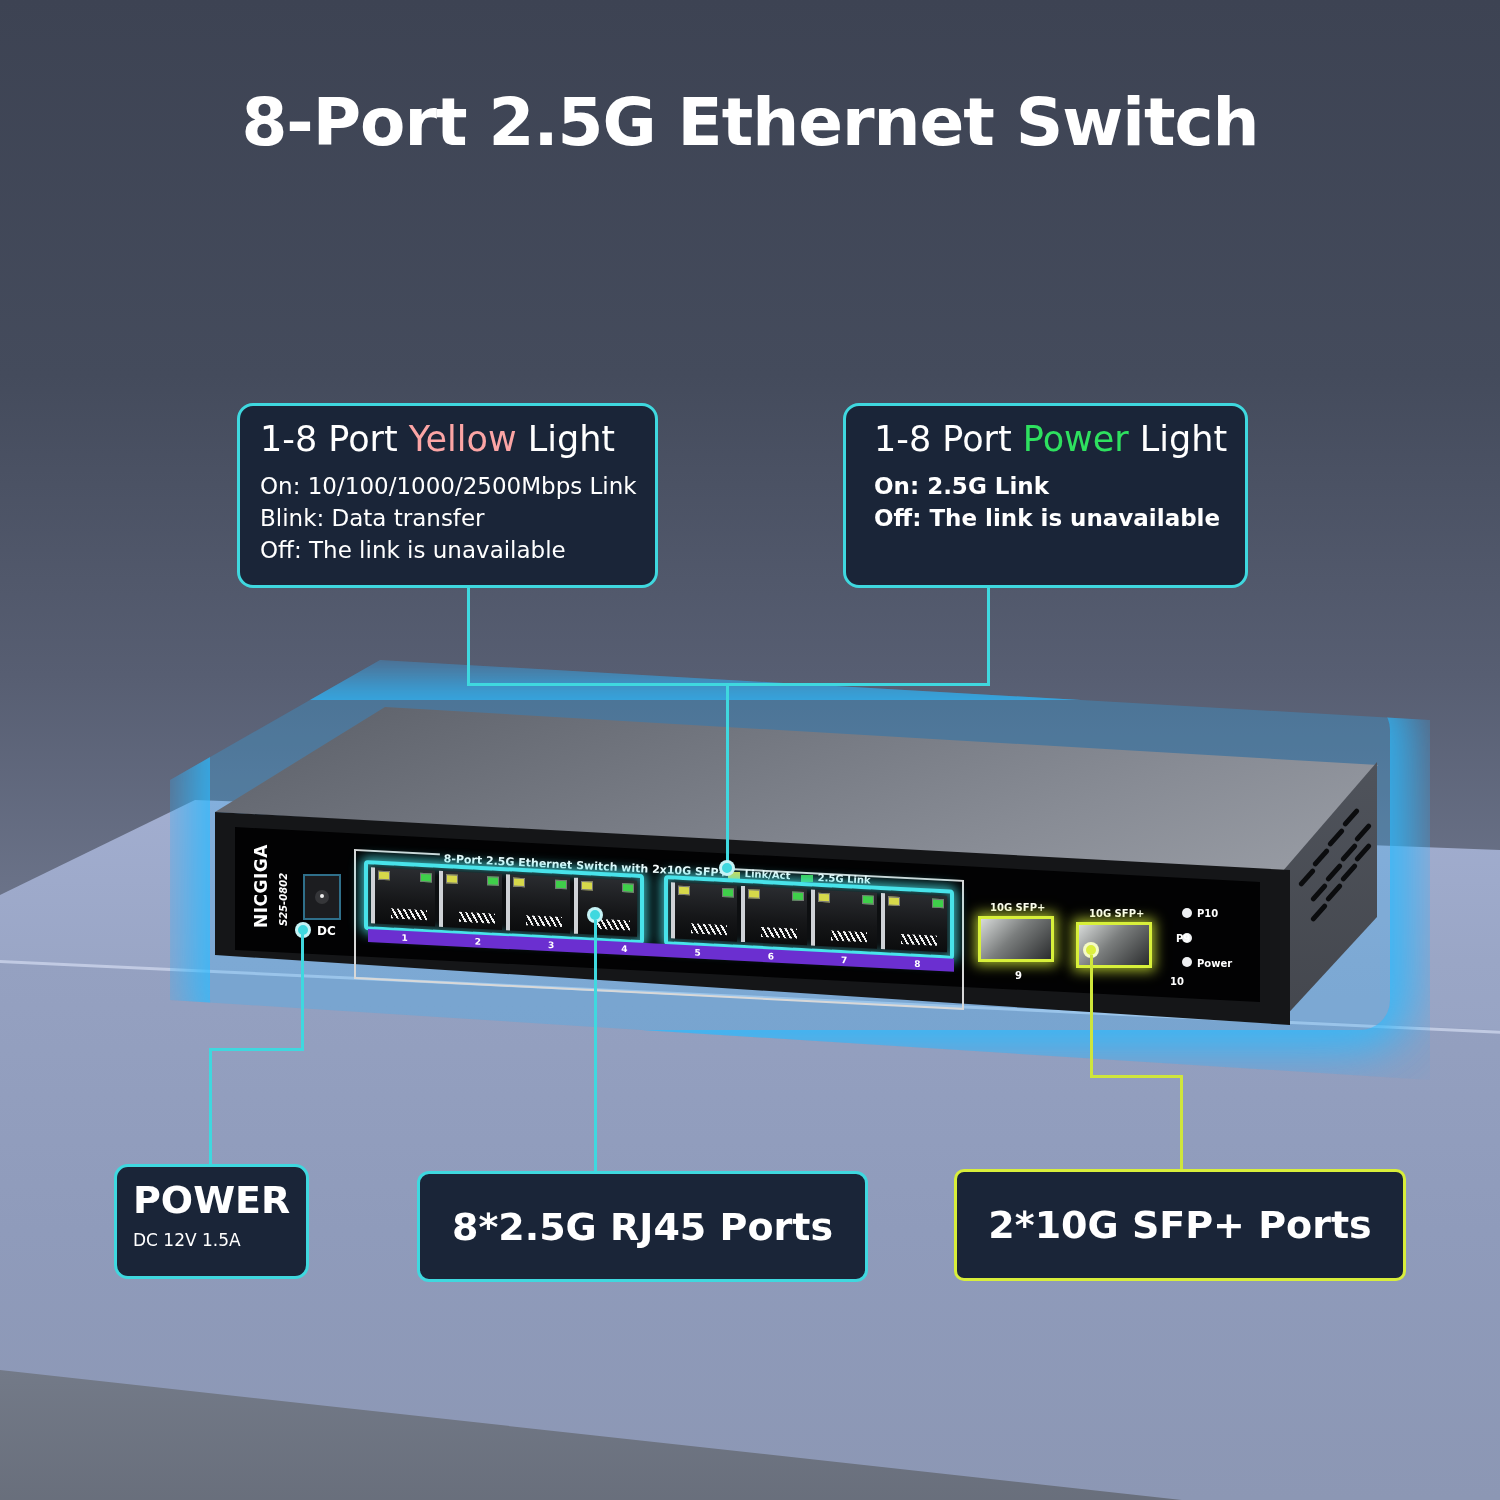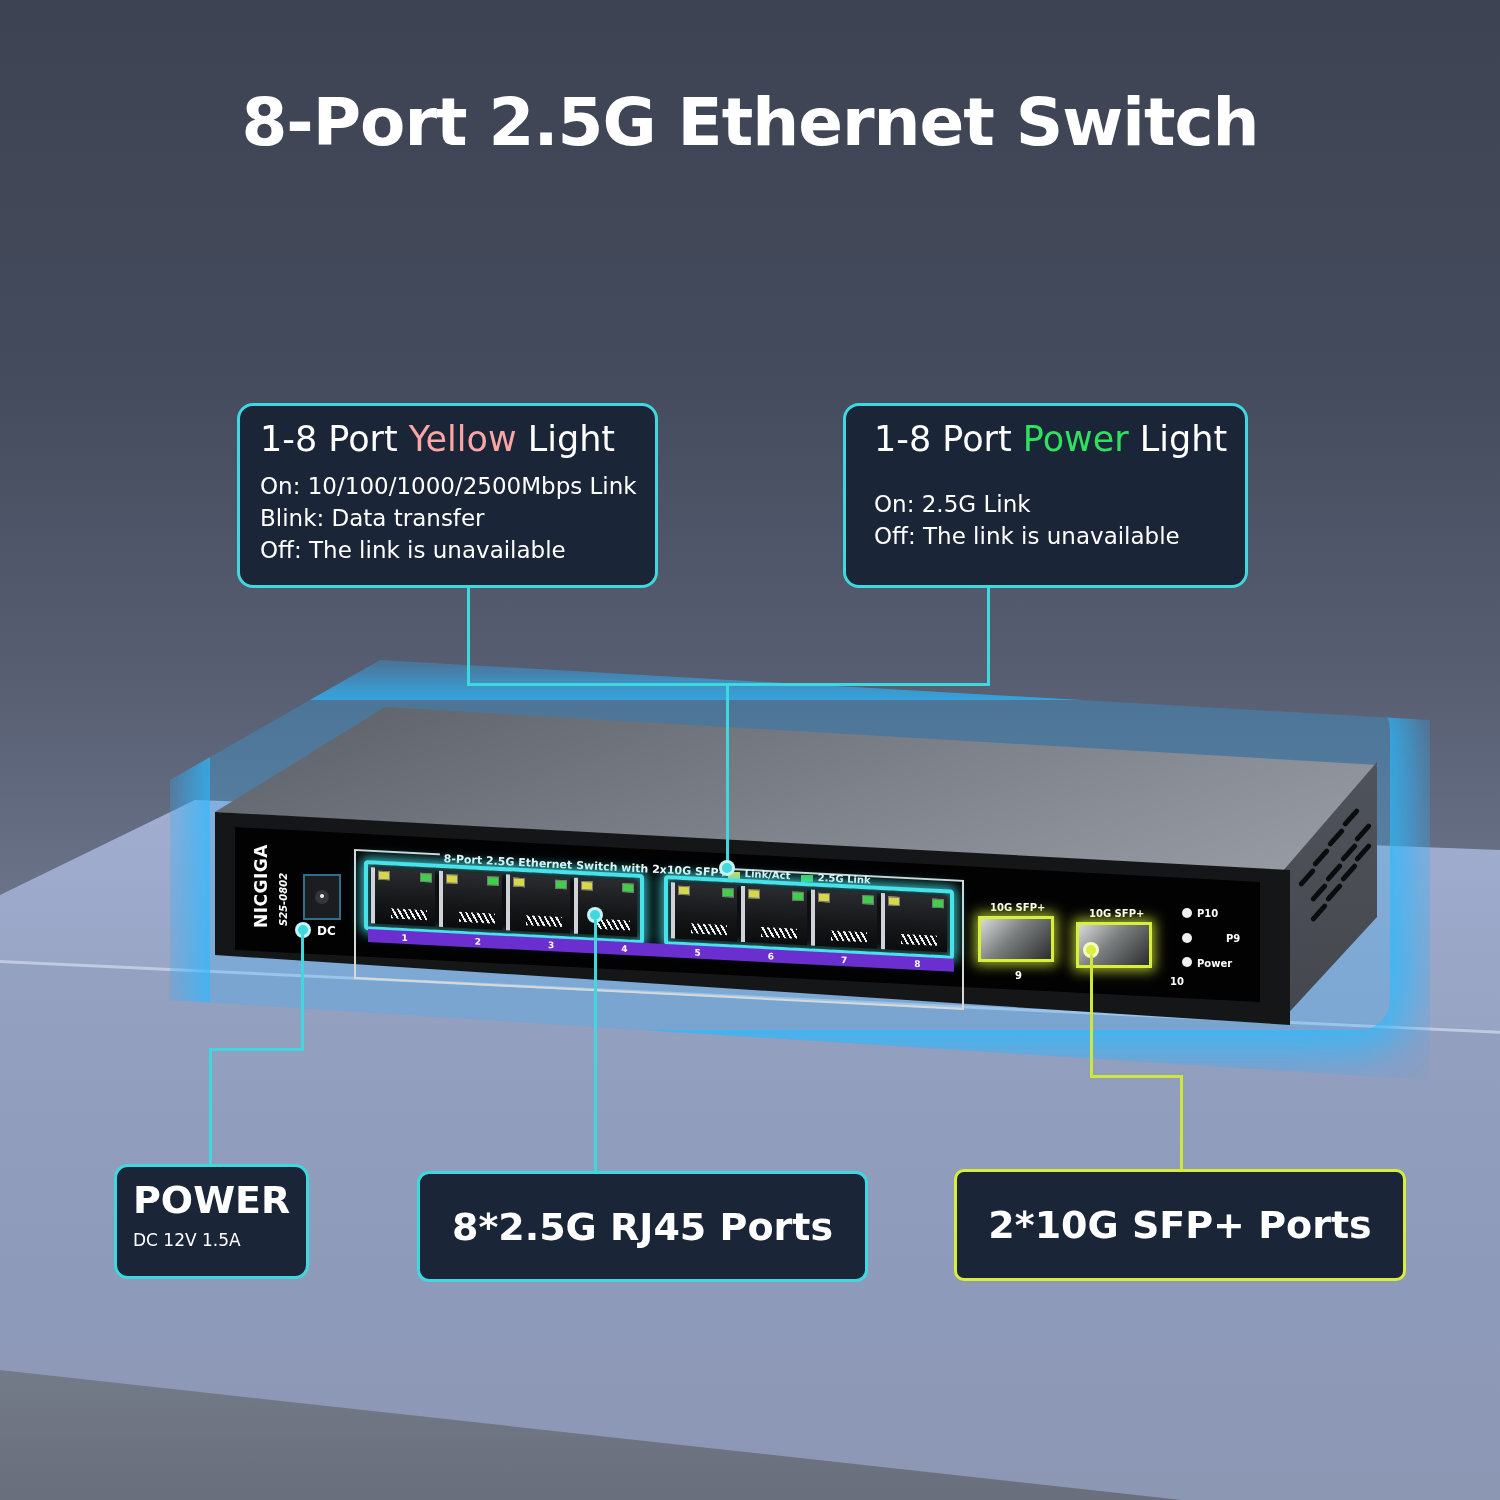--- a/index.html
+++ b/index.html
@@ -272,21 +272,21 @@
 <div class="sfp-cage" style="left:978px;top:916px;"></div>
 <div class="sfp-num" style="left:1015px;top:970px;">9</div>
 
 <div class="sfp-label" style="left:1089px;top:908px;">10G SFP+</div>
 <div class="sfp-cage" style="left:1076px;top:922px;"></div>
 <div class="sfp-num" style="left:1170px;top:976px;">10</div>
 
 <div class="status-led" style="left:1182px;top:908px;"></div>
 <div class="status-lbl" style="left:1197px;top:908px;">P10</div>
 <div class="status-led" style="left:1182px;top:933px;"></div>
-<div class="status-lbl" style="left:1226px;top:933px;">P9</div>
+<div class="status-lbl" style="left:1176px;top:933px;">P9</div>
 <div class="status-led" style="left:1182px;top:957px;"></div>
 <div class="status-lbl" style="left:1197px;top:958px;">Power</div>
 
 <div class="line" style="left:467px;top:586px;width:3px;height:100px;"></div>
 <div class="line" style="left:987px;top:586px;width:3px;height:100px;"></div>
 <div class="line" style="left:467px;top:683px;width:523px;height:3px;"></div>
 <div class="line" style="left:726px;top:683px;width:3px;height:183px;"></div>
 <div class="dot" style="left:719px;top:860px;"></div>
 
 <div class="dot" style="left:295px;top:922px;"></div>
@@ -306,21 +306,21 @@
   <div class="head"><span>1-8 Port </span><span class="hl-yellow">Yellow</span><span> Light</span></div>
   <div class="body" style="margin-top:10px;">
     <div>On: 10/100/1000/2500Mbps Link</div>
     <div>Blink: Data transfer</div>
     <div>Off: The link is unavailable</div>
   </div>
 </div>
 
 <div class="callout" style="left:843px;top:403px;width:405px;height:185px;padding:12px 0 0 28px;">
   <div class="head"><span>1-8 Port </span><span class="hl-green">Power</span><span> Light</span></div>
-  <div class="body" style="margin-top:28px;">
+  <div class="body" style="margin-top:10px;font-weight:bold;">
     <div>On: 2.5G Link</div>
     <div>Off: The link is unavailable</div>
   </div>
 </div>
 
 <div class="callout" style="left:114px;top:1164px;width:195px;height:115px;padding:10px 0 0 16px;border-radius:14px;">
   <div style="font-weight:bold;font-size:38px;line-height:46px;">POWER</div>
   <div style="font-size:17px;line-height:34px;white-space:nowrap;">DC 12V 1.5A</div>
 </div>
 

